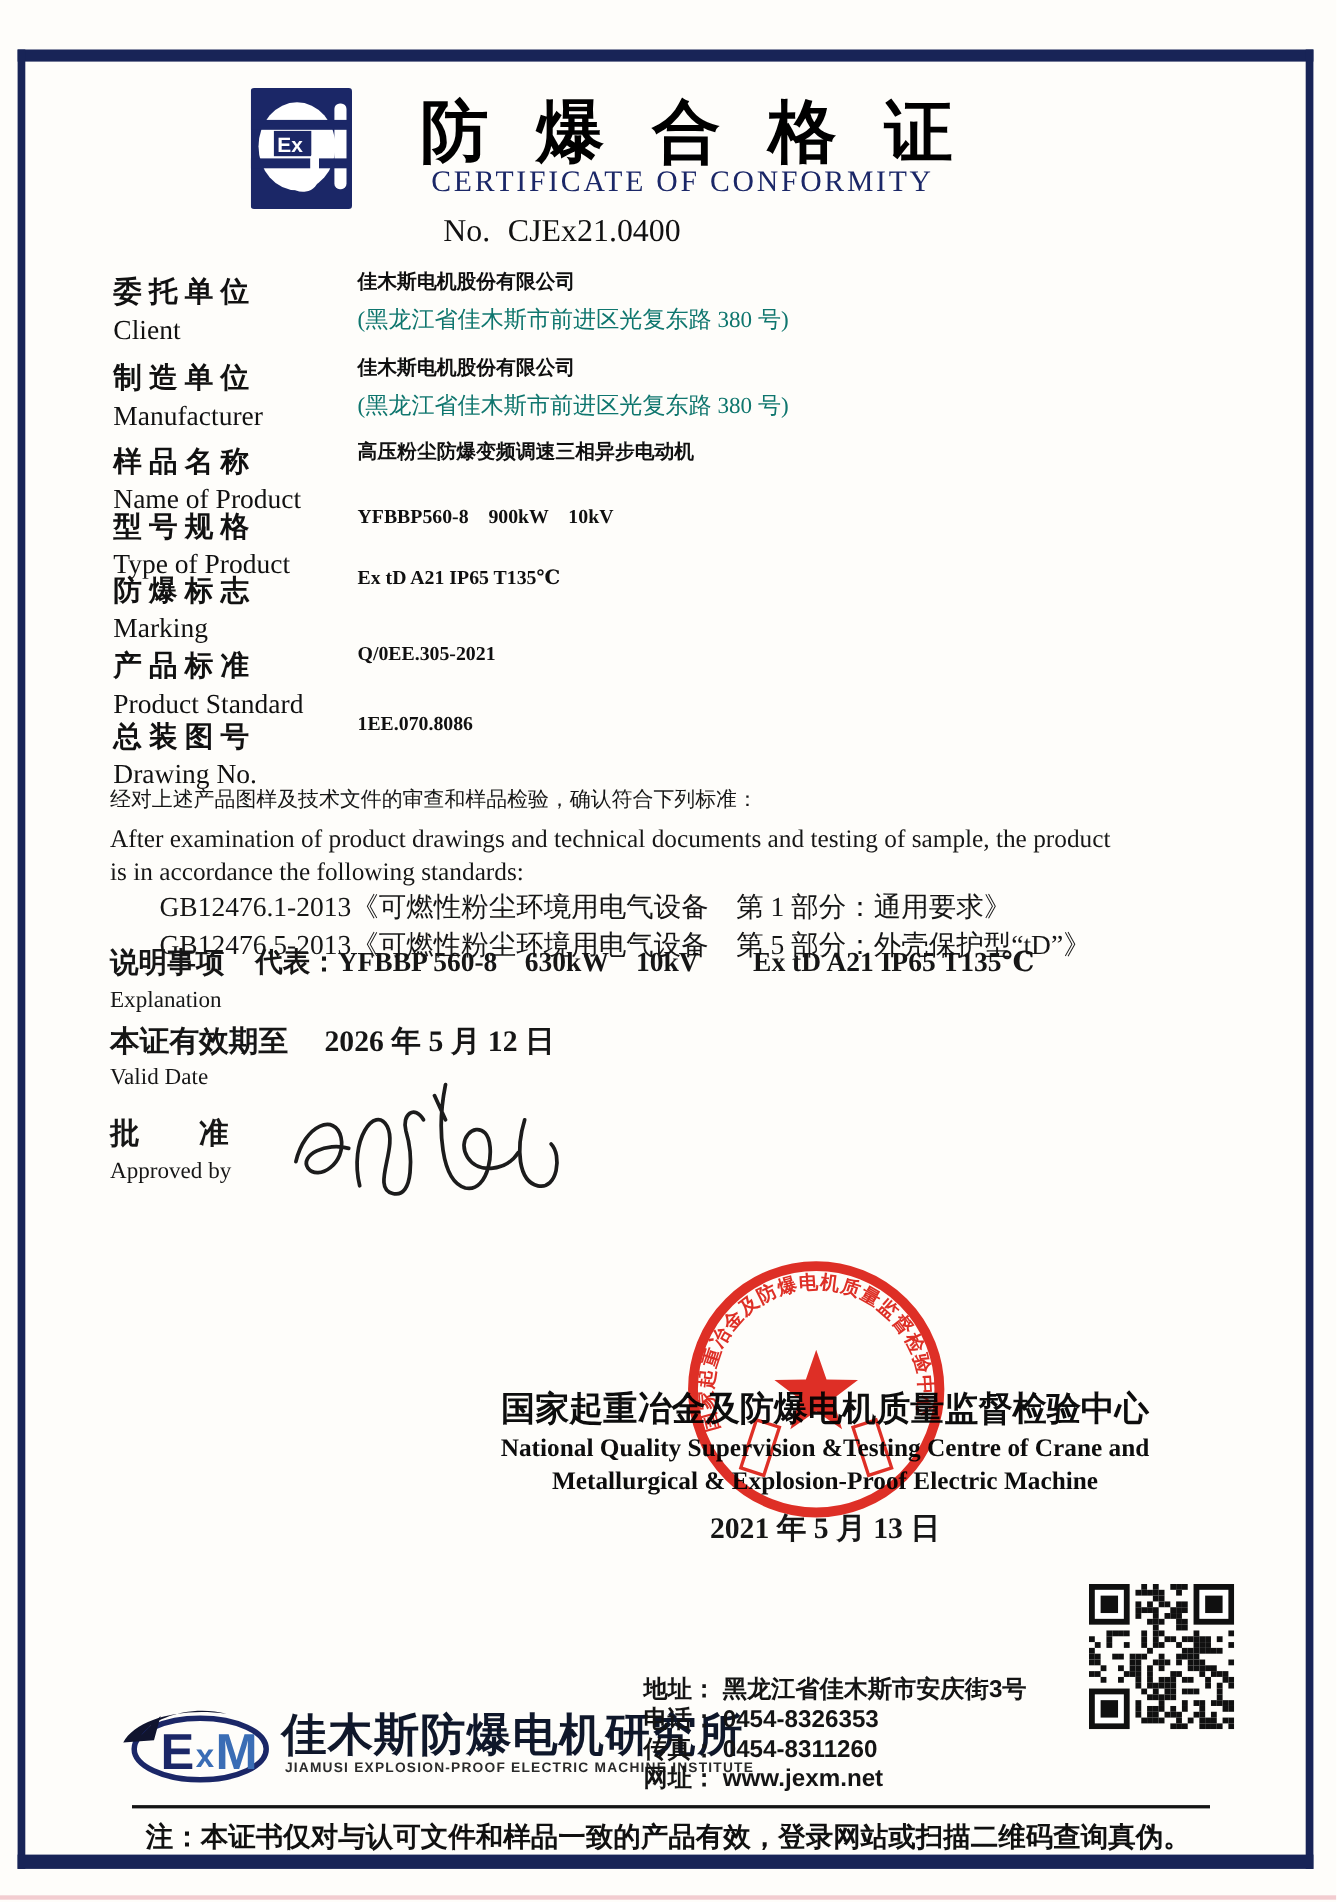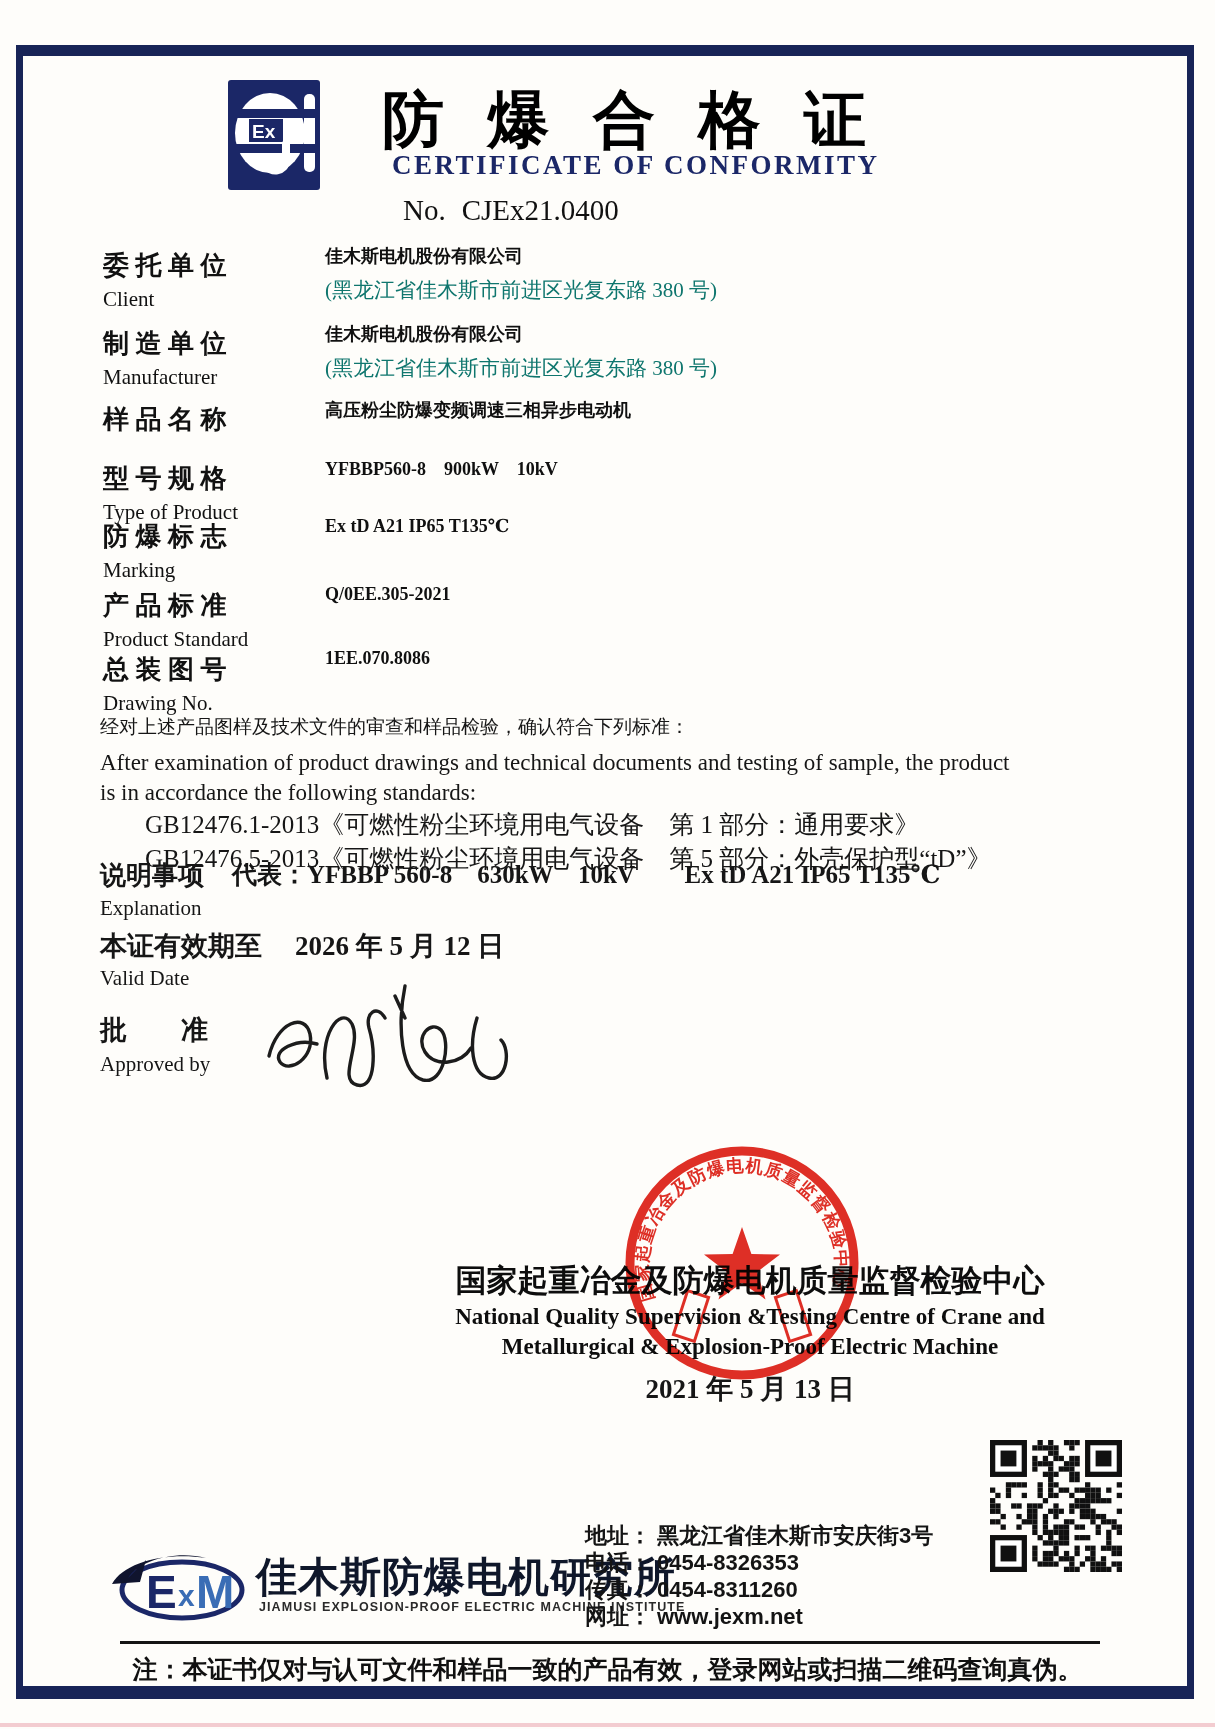--- a/index.html
+++ b/index.html
@@ -10,28 +10,28 @@
   .frame-top    { position:absolute; left:16px;  top:45px;   width:1178px; height:11px; background:#182457; }
   .frame-left   { position:absolute; left:16px;  top:45px;   width:7px;    height:1654px; background:#182457; }
   .frame-right  { position:absolute; left:1187px;top:45px;   width:7px;    height:1654px; background:#182457; }
   .frame-bottom { position:absolute; left:16px;  top:1686px; width:1178px; height:13px; background:#182457; }
   .scan-line    { position:absolute; left:0; top:1723px; width:1215px; height:4px; background:#f3ccd0; }
 
   .ex-logo { position:absolute; left:228px; top:80px; }
 
   .title-cn { position:absolute; left:382px; top:78px; width:700px; font-size:62px; font-weight:bold;
               letter-spacing:14px; color:#000000; }
-  .title-en { position:absolute; left:392px; top:150px; font-size:27px; font-weight:bold;
+  .title-en { position:absolute; left:392px; top:150px; font-size:27px; font-weight:normal;
               letter-spacing:2.5px; color:#1b2767; }
   .cert-no  { position:absolute; left:395px; top:194px; width:420px; text-align:left; font-size:29px; color:#111; }
   .cert-no span { margin:0 8px; }
 
   .frow { position:absolute; left:103px; width:1010px; }
   .flabel-cn { font-size:26px; font-weight:600; color:#111; white-space:nowrap; }
-  .flabel-en { font-size:21px; color:#111; margin-top:4px; }
+  .flabel-en { font-size:25px; color:#111; margin-top:4px; }
   .fvalue { position:absolute; left:222px; top:-4px; width:780px; }
   .fvalue-main { font-size:18px; font-weight:bold; color:#101010; white-space:nowrap; }
   .fvalue-sub  { font-size:21px; color:#0f766e; margin-top:8px; white-space:nowrap; }
 
   .stmt-cn { position:absolute; left:100px; top:714px; width:1020px; font-size:19px; font-weight:400; }
   .stmt-en { position:absolute; left:100px; width:1040px; font-size:23px; }
   .std-line { position:absolute; left:145px; width:1000px; font-size:25px; font-weight:500; white-space:nowrap; }
 
   .expl-label-cn { position:absolute; left:100px; top:858px; font-size:26px; font-weight:600; }
   .expl-label-en { position:absolute; left:100px; top:896px; font-size:21px; }
@@ -108,20 +108,21 @@
     <div class="flabel-cn">制 造 单 位</div>
     <div class="flabel-en">Manufacturer</div>
     <div class="fvalue">
       <div class="fvalue-main">佳木斯电机股份有限公司</div>
       <div class="fvalue-sub">(黑龙江省佳木斯市前进区光复东路 380 号)</div>
     </div>
   </div>
 
   <div class="frow" style="top:402px">
     <div class="flabel-cn">样 品 名 称</div>
+    <div class="flabel-en">Name of Product</div>
     <div class="fvalue">
         <div class="fvalue-main">高压粉尘防爆变频调速三相异步电动机</div>
       </div>
   </div>
 
   <div class="frow" style="top:461px">
     <div class="flabel-cn">型 号 规 格</div>
     <div class="flabel-en">Type of Product</div>
     <div class="fvalue">
         <div class="fvalue-main">YFBBP560-8　900kW　10kV</div>

